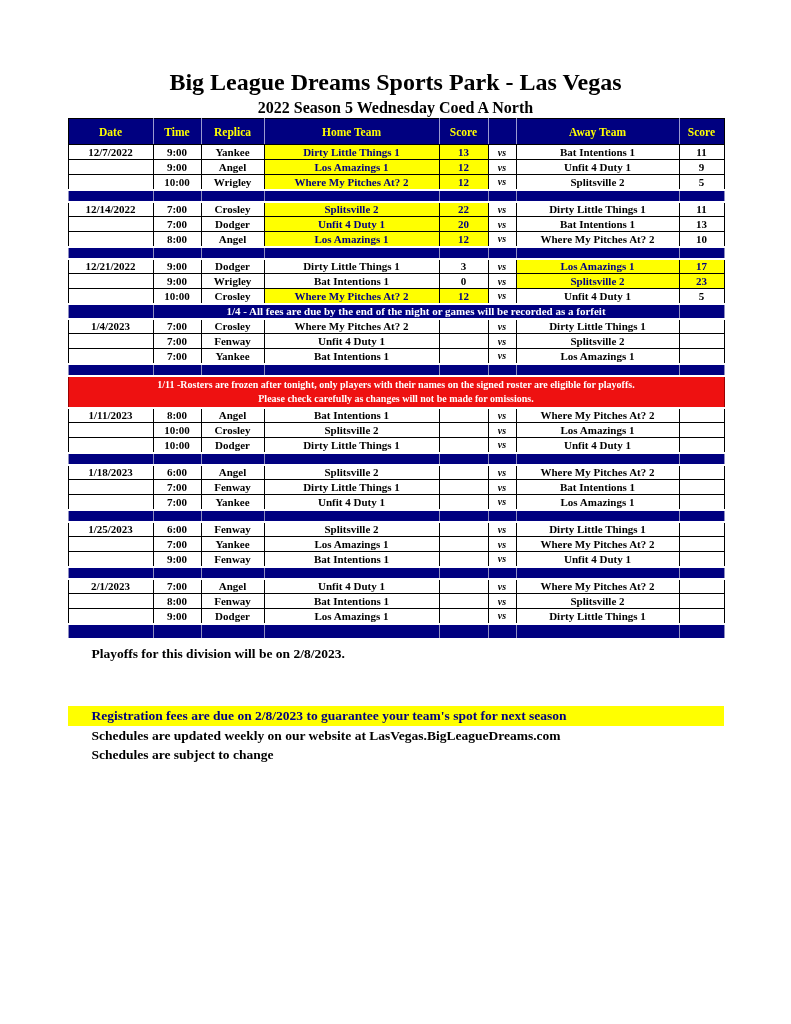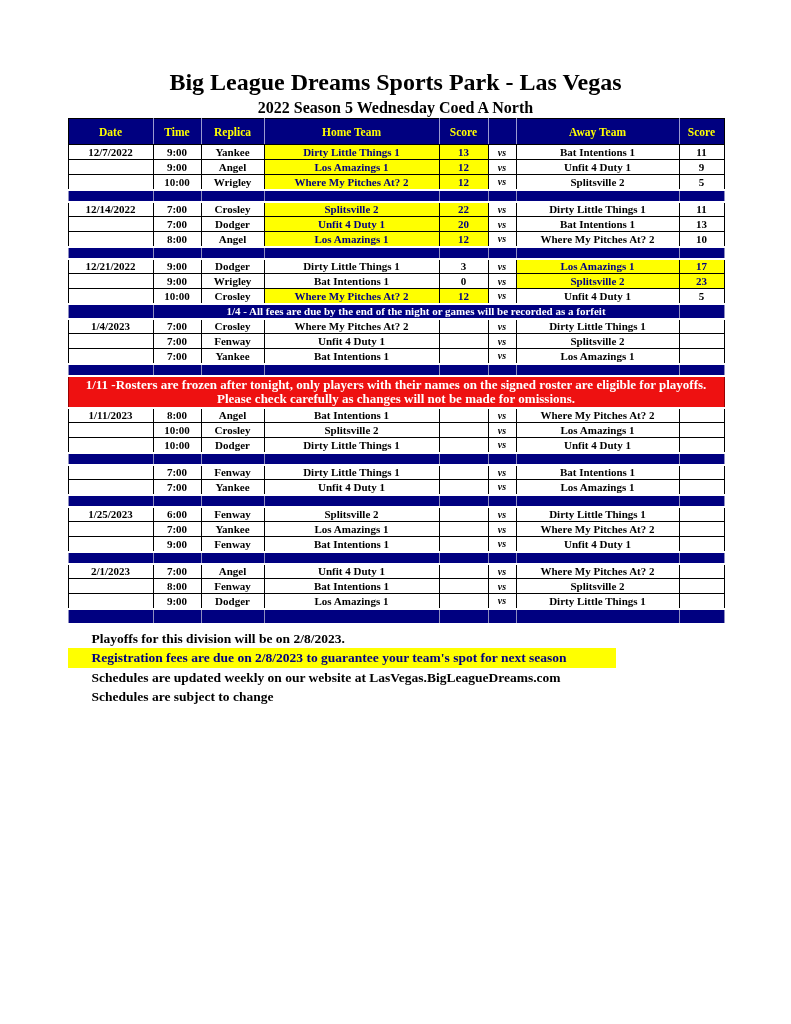--- a/index.html
+++ b/index.html
@@ -44,31 +44,31 @@
   tr.spacer td, tr.note td {
     background: var(--navy); height: 12px;
     border-top: 2px solid #fff; border-bottom: 2px solid #fff;
     border-left: 1px solid #8e8ec0; border-right: 1px solid #8e8ec0;
   }
   tr.spacer.final td { height: 15px; }
   tr.note td.note-text { color: #fff; font-size: 11px; height: 15px; }
 
   
   tr.banner td {
-    background: var(--red); color: #fff; font-size: 13px;
+    background: var(--red); color: #fff; font-size: 10px;
     border-top: 2px solid #fff; border-bottom: 2px solid #fff;
     border-left: 1px solid #990000; border-right: 1px solid #990000;
     padding: 1px 0;
   }
   tr.banner .bl { line-height: 14px; text-align: center; white-space: normal; }
 
   
   .footer { margin-top: 4px; }
   .f-line { font-size: 13.5px; line-height: 19px; text-align: left; padding-left: 24px; }
-  .f-registration { background: var(--yellow); color: var(--navy); width: 548px; line-height: 20px; }
+  .f-registration { background: var(--yellow); color: var(--navy); width: 656px; line-height: 20px; margin-top: 43px; }
 </style>
 </head>
 <body>
 
 <div class="sheet">
   <div class="content">
     <div class="page-title">Big League Dreams Sports Park - Las Vegas</div>
     <div class="page-subtitle">2022 Season 5 Wednesday Coed A North</div>
 
     <table class="schedule">
@@ -290,20 +290,30 @@
             <td></td>
             <td></td>
             <td></td>
             <td></td>
             <td></td>
             <td></td>
             <td></td>
             <td></td>
           </tr>
           <tr class="game">
+            <td>1/18/2023</td>
+            <td>6:00</td>
+            <td>Angel</td>
+            <td>Splitsville 2</td>
+            <td></td>
+            <td class="vs">vs</td>
+            <td>Where My Pitches At? 2</td>
+            <td></td>
+          </tr>
+          <tr class="game">
             <td></td>
             <td>7:00</td>
             <td>Fenway</td>
             <td>Dirty Little Things 1</td>
             <td></td>
             <td class="vs">vs</td>
             <td>Bat Intentions 1</td>
             <td></td>
           </tr>
           <tr class="game">

